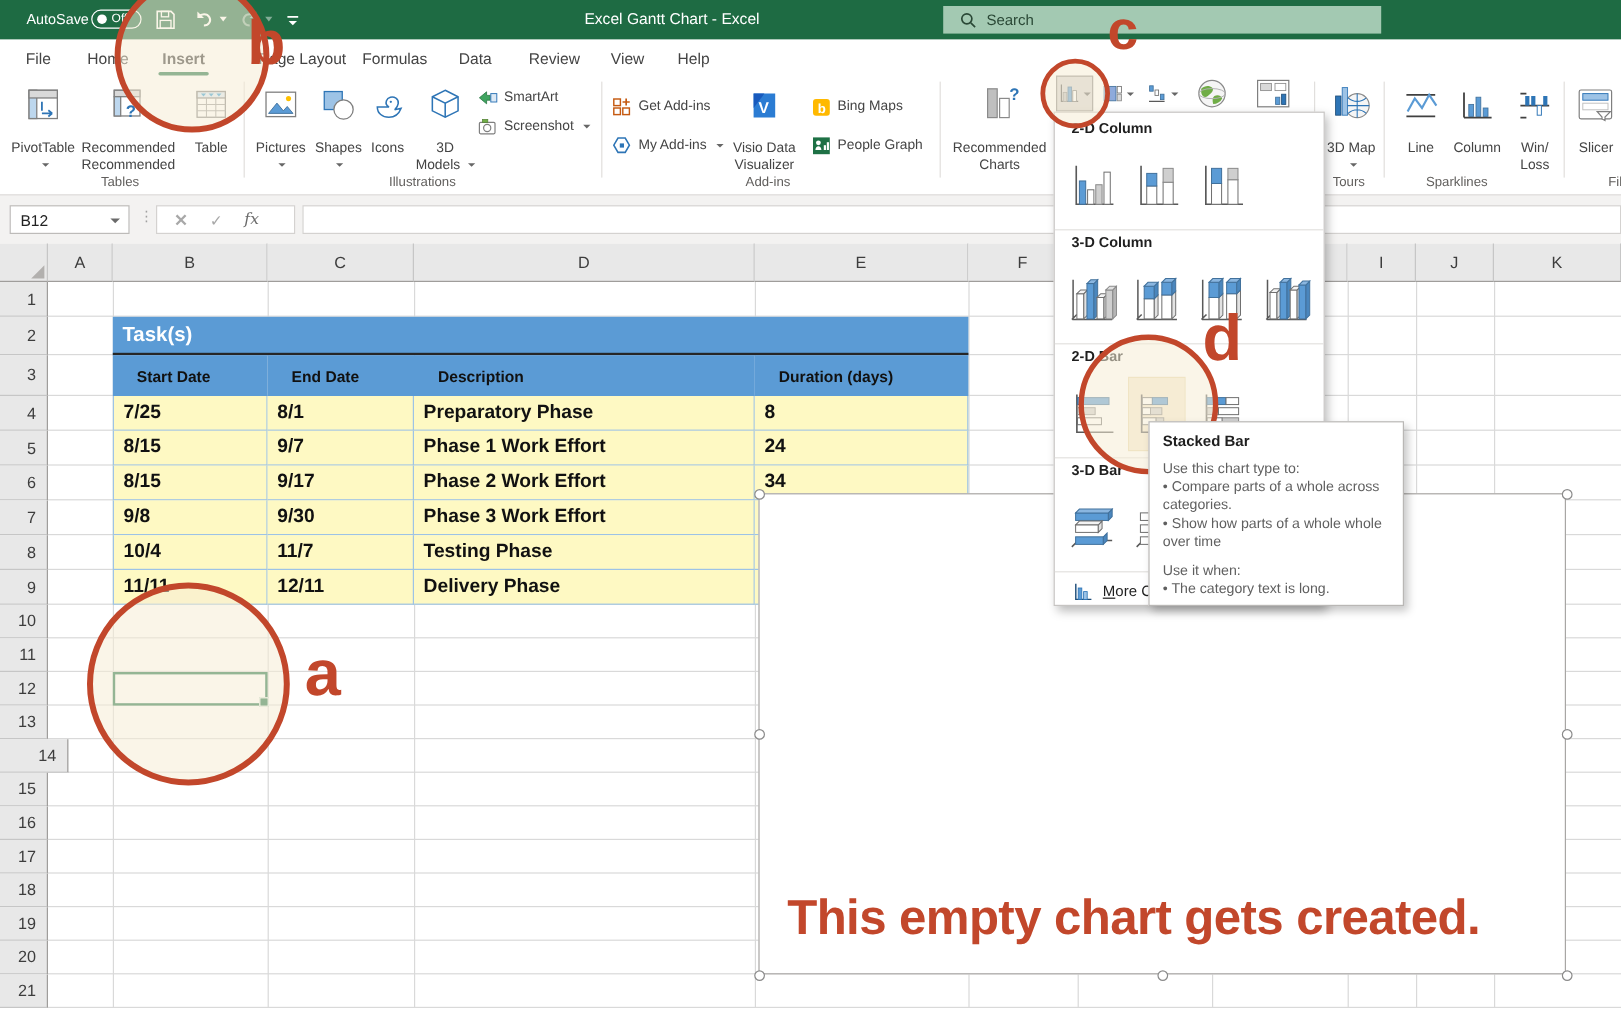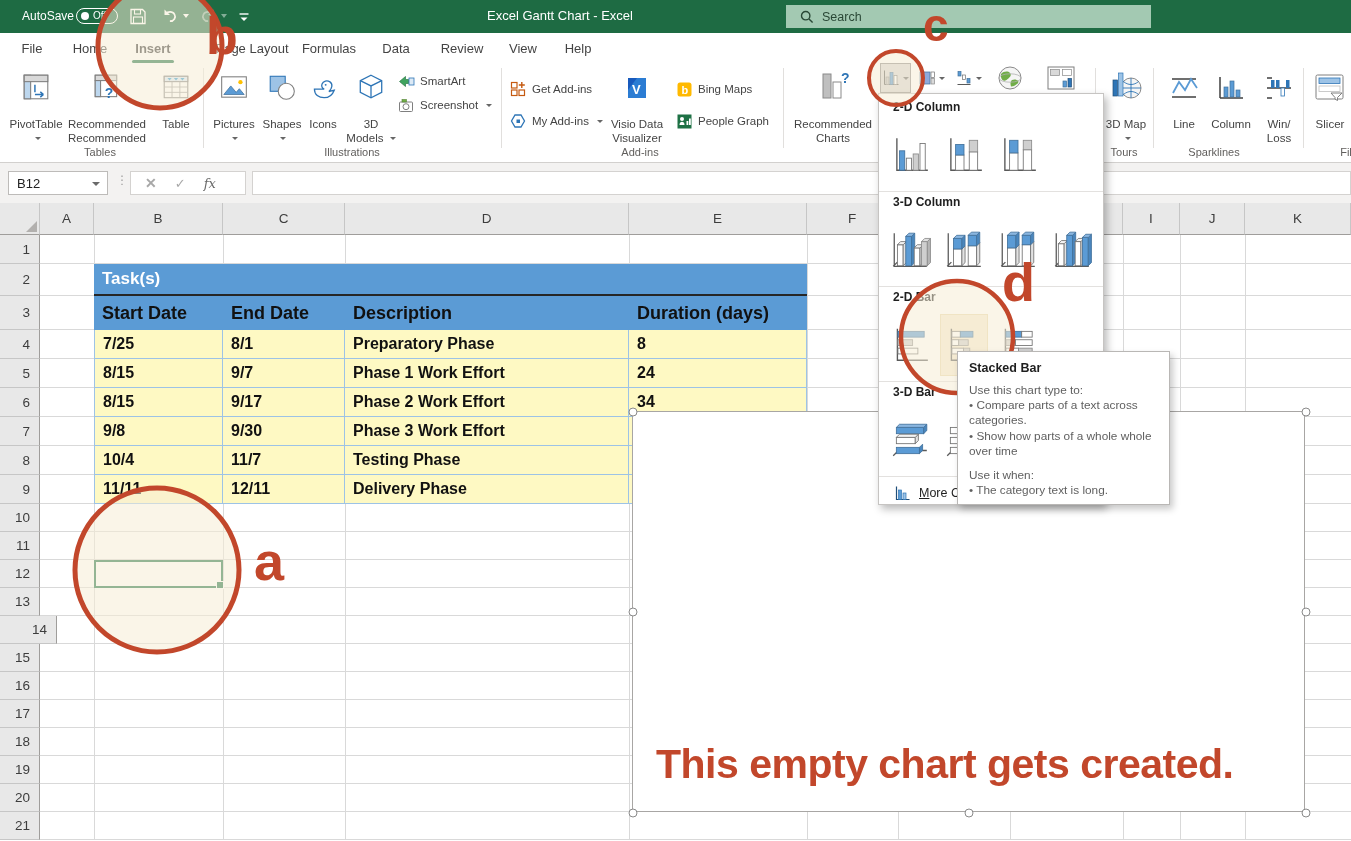--- a/index.html
+++ b/index.html
@@ -50,21 +50,21 @@
 
   
   .colhdr{position:absolute;background:#e8e8e8;border-right:1px solid #c6c6c6;border-bottom:1px solid #9f9d9b;box-sizing:border-box;display:flex;align-items:center;justify-content:center;font-size:13.5px;color:#3d3d3d;}
   .rowhdr{position:absolute;background:#e8e8e8;border-bottom:1px solid #c6c6c6;border-right:1px solid #9f9d9b;box-sizing:border-box;display:flex;align-items:center;justify-content:flex-end;padding-right:9px;font-size:13.5px;color:#3d3d3d;}
   .vline{position:absolute;width:1px;background:#d9d9d9;}
   .hline{position:absolute;height:1px;background:#d9d9d9;}
   .corner-tri{position:absolute;right:2px;bottom:2px;width:0;height:0;border-left:11px solid transparent;border-bottom:11px solid #b2b0ae;}
 
   
   .tasksbar{position:absolute;color:#fff;font-weight:bold;font-size:17px;display:flex;align-items:center;padding-left:8px;box-sizing:border-box;border-bottom:2px solid #262626;}
-  .thcell{position:absolute;color:#111;font-weight:bold;font-size:18px;display:flex;align-items:center;padding-left:8px;box-sizing:border-box;}
+  .thcell{position:absolute;color:#111;font-weight:bold;font-size:13px;display:flex;align-items:center;padding-left:20px;box-sizing:border-box;}
   .tcell{position:absolute;background:#fef9c3;border-right:1px solid #9dc3e6;border-bottom:1px solid #9dc3e6;box-sizing:border-box;display:flex;align-items:center;padding-left:8px;font-size:16px;font-weight:600;color:#111;}
   .tcell.first{border-left:1px solid #9dc3e6;}
   .activecell{position:absolute;border:2px solid #1e7145;box-sizing:border-box;background:transparent;}
   .fillhandle{position:absolute;right:-3px;bottom:-3px;width:6px;height:6px;background:#1e7145;border:1px solid #fff;}
 
   
   .chartobj{position:absolute;left:632px;top:411px;width:673px;height:401px;background:#fff;border:1px solid #a8a6a4;box-sizing:border-box;z-index:10;}
   .handle{position:absolute;width:9px;height:9px;border-radius:50%;background:#fff;border:1.5px solid #8a8a8a;box-sizing:border-box;transform:translate(-50%,-50%);}
 
   
@@ -708,21 +708,21 @@
           <rect x="10" y="9" width="3" height="6.5" fill="#9dc3e6" stroke="#2e75b6" stroke-width="0.7"></rect>
         </svg>
         <span><u>M</u>ore C</span>
       </div>
     </div>
 
   <div class="tooltip">
     <div class="tt-title">Stacked Bar</div>
     <div id="tt-lines">
         <div class="tt-line">Use this chart type to:</div>
-        <div class="tt-line">• Compare parts of a text across categories.</div>
+        <div class="tt-line">• Compare parts of a whole across categories.</div>
         <div class="tt-line">• Show how parts of a whole whole over time</div>
         <div class="tt-space"></div>
         <div class="tt-line">Use it when:</div>
         <div class="tt-line">• The category text is long.</div>
       </div>
   </div>
 
   <svg class="halo-svg" id="halos" width="1351" height="841">
       <circle cx="160" cy="46" r="62" fill="rgba(246,237,213,0.55)" stroke="#c2472b" stroke-width="5"></circle>
       <circle cx="896" cy="78" r="27" fill="rgba(246,237,213,0.55)" stroke="#c2472b" stroke-width="4"></circle>

